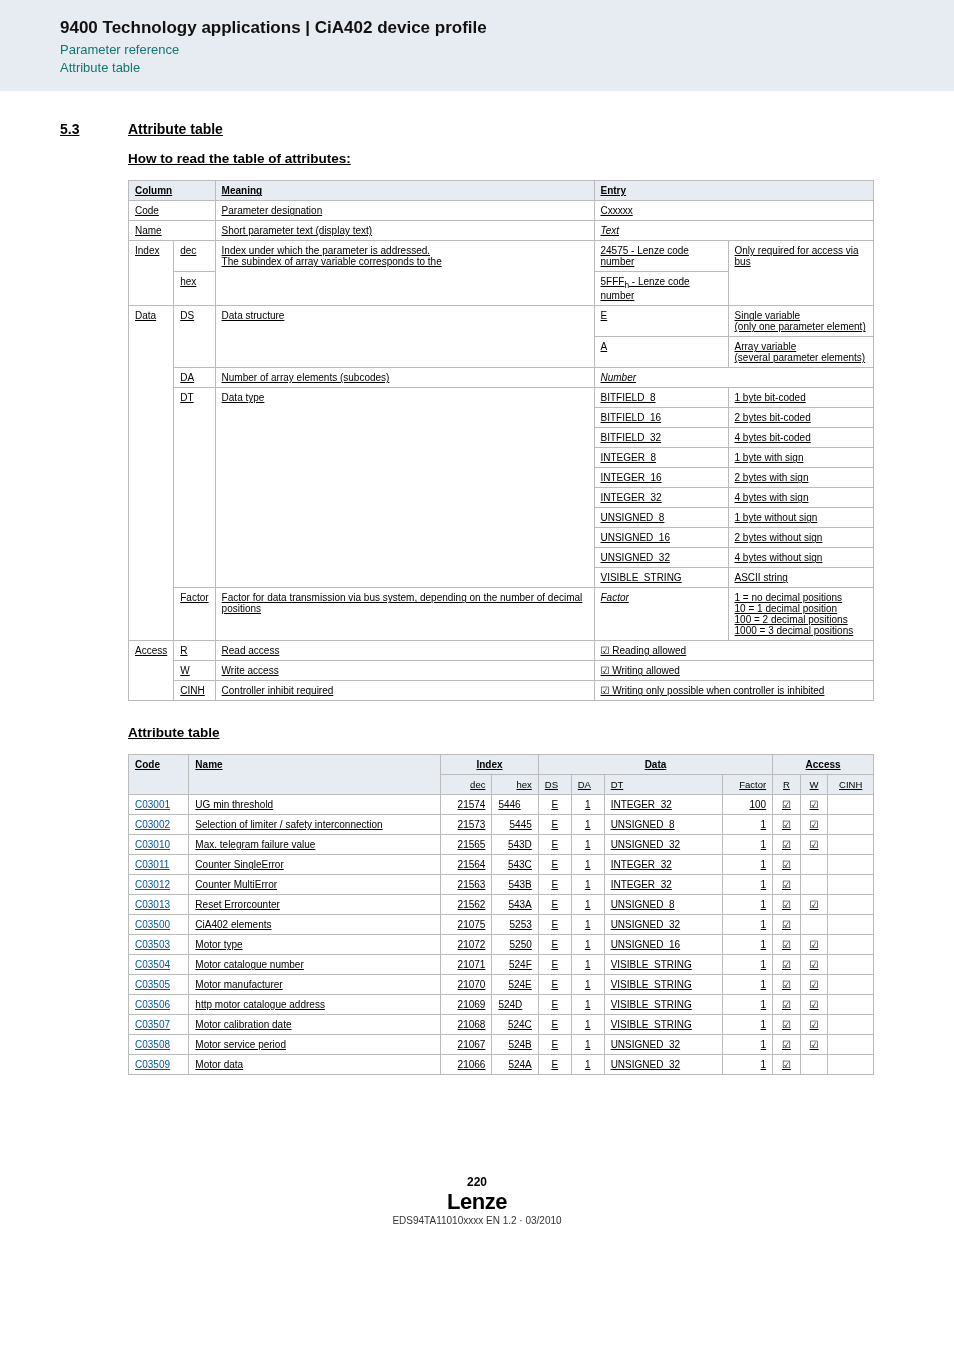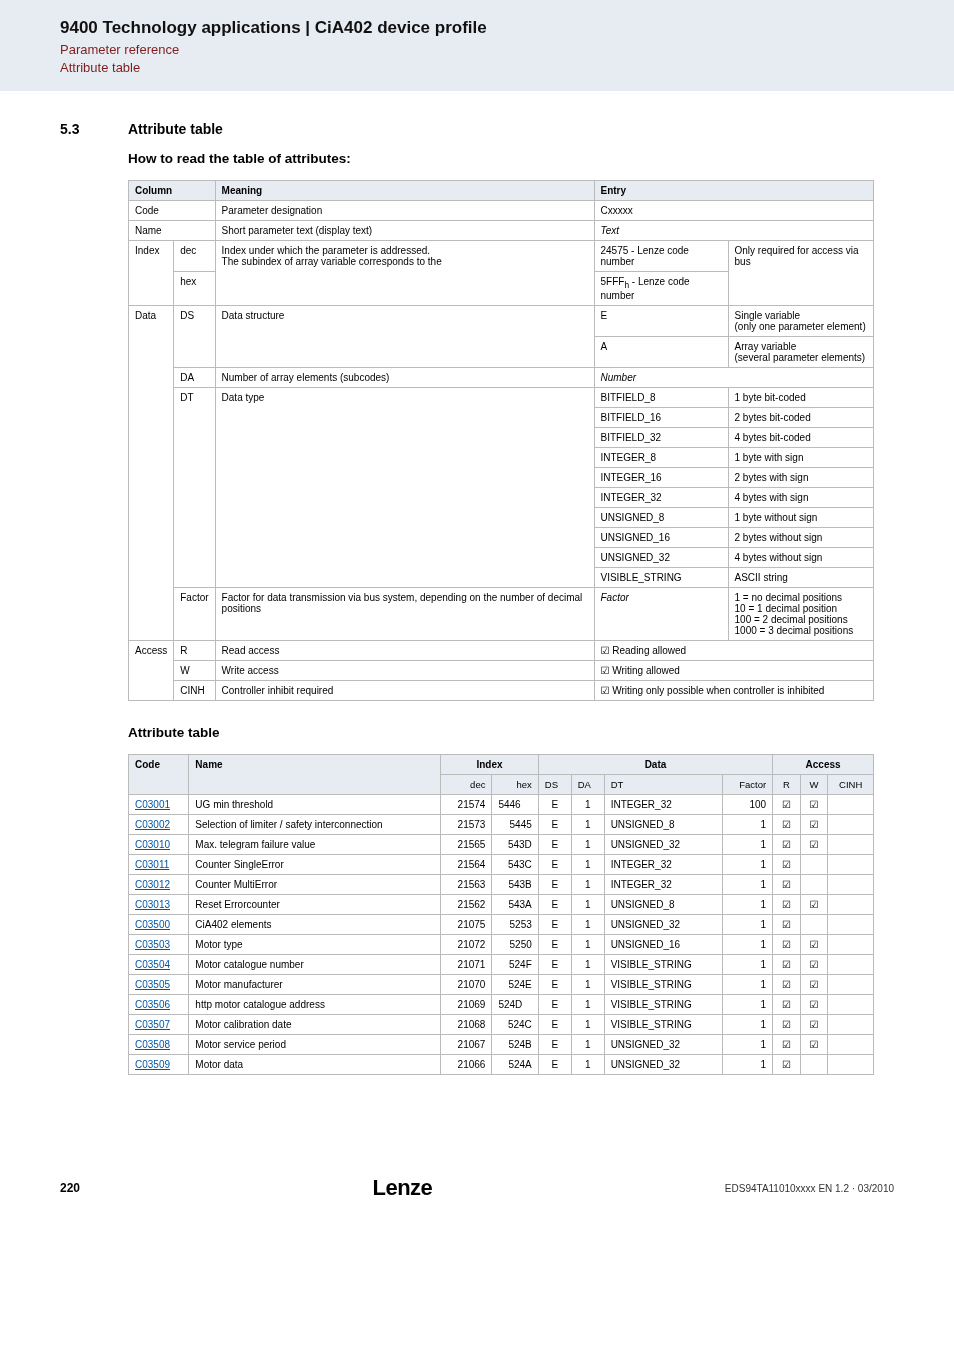--- a/index.html
+++ b/index.html
@@ -14,25 +14,26 @@
     padding: 18px 36px 14px 60px;
   }
   .header-title {
     font-weight: bold;
     font-size: 17px;
     color: #111;
     margin-bottom: 3px;
   }
   .header-sub {
     font-size: 13px;
-    color: #7f1d1d;
+    color: #0f766e;
     line-height: 1.4;
   }
   .content {
     padding: 30px 80px 60px 60px;
+    text-decoration: underline;
   }
   .sec-row {
     display: flex;
     align-items: flex-start;
     margin-bottom: 14px;
   }
   .sec-num {
     font-weight: bold;
     font-size: 14px;
     width: 68px;
@@ -88,20 +89,21 @@
     color: #0055a5;
     text-decoration: underline;
   }
   .check { font-size: 10px; }
   .footer {
     display: flex;
     justify-content: space-between;
     align-items: center;
     padding: 40px 60px 24px 60px;
     font-size: 10px;
+    flex-direction: column;
   }
   .page-num {
     font-weight: bold;
     font-size: 12px;
   }
   .logo {
     font-weight: bold;
     font-size: 22px;
     letter-spacing: -0.5px;
   }

